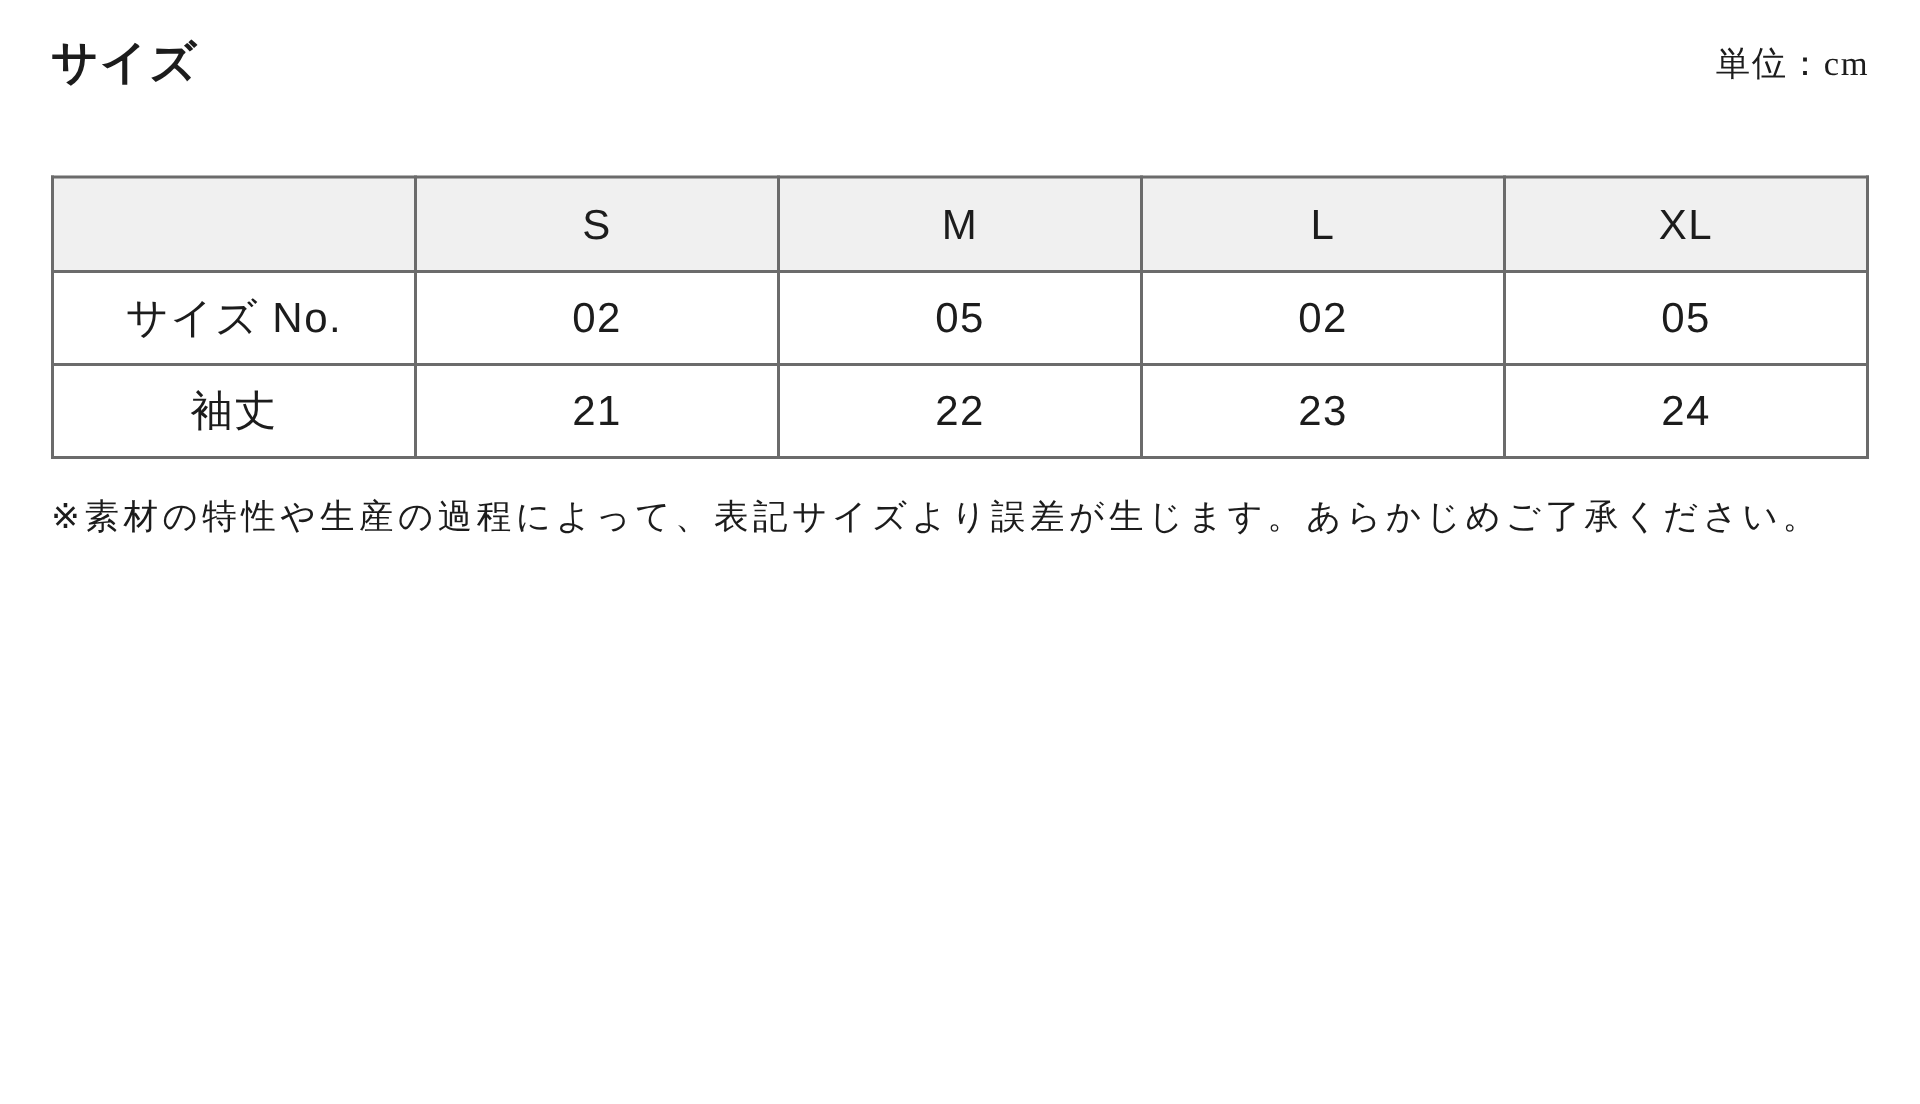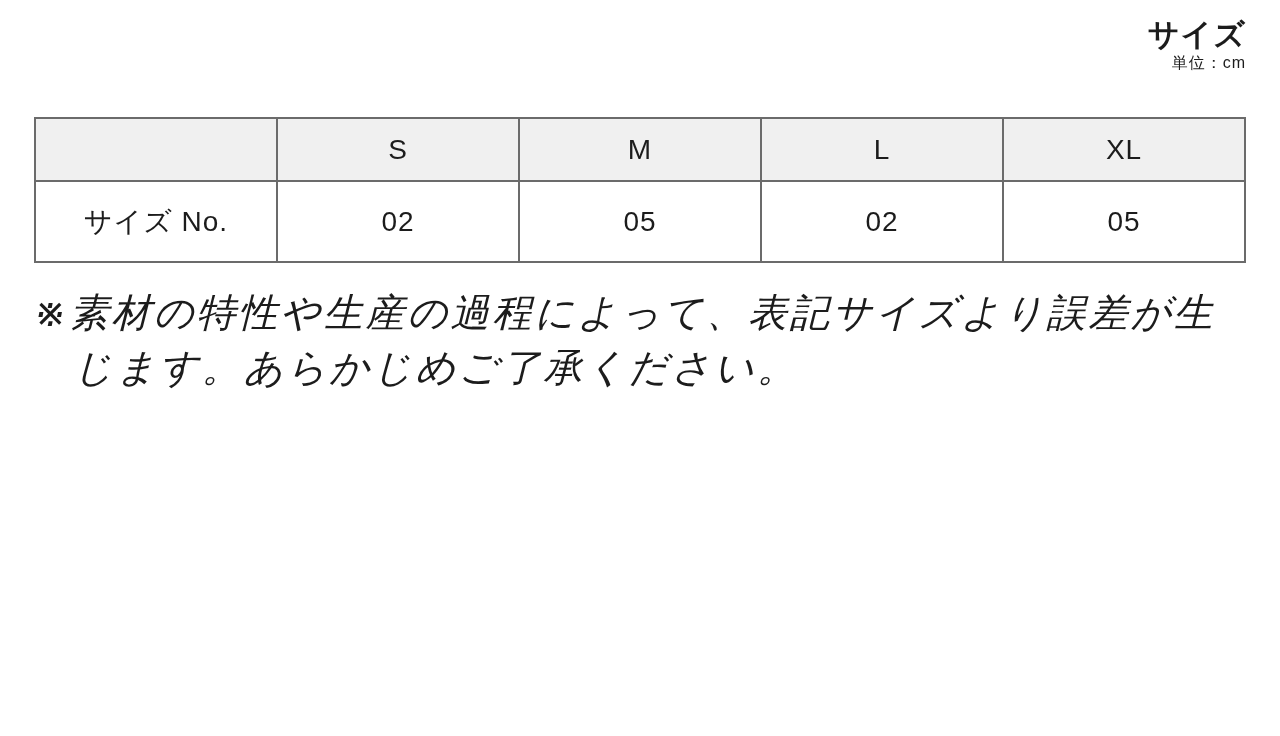--- a/index.html
+++ b/index.html
@@ -20,67 +20,66 @@
     overflow: hidden;
   }
   .page {
     padding: 16px 34px 0 34px;
   }
   .topbar {
     display: flex;
     justify-content: space-between;
     align-items: flex-end;
     height: 44px;
-    flex-direction: column;
   }
   .title {
     margin: 0;
     font-size: 31px;
     font-weight: bold;
     letter-spacing: 1px;
     line-height: 1.2;
   }
   .unit {
-    font-size: 16px;
+    font-size: 23px;
     line-height: 1.2;
     padding-bottom: 3px;
     letter-spacing: 1px;
+    font-family: Liberation Serif, serif;
   }
   table.size-table {
     border-collapse: collapse;
     table-layout: fixed;
     width: 1212px;
     margin-top: 57px;
   }
   .size-table th,
   .size-table td {
     border: 2px solid var(--border);
     text-align: center;
     vertical-align: middle;
     font-size: 28px;
     font-weight: normal;
     padding: 0;
-    height: 81px;
+    height: 62px;
     letter-spacing: 1px;
   }
   .size-table thead th {
     background: var(--header-bg);
     height: 63px;
   }
   .size-table tbody th {
     background: #ffffff;
   }
   .note {
     margin: 22px 0 0 0;
-    font-size: 39px;
+    font-size: 23px;
     line-height: 1.42;
     letter-spacing: 3px;
     padding-left: 1em;
     text-indent: -1em;
-    font-style: italic;
   }
 </style>
 </head>
 <body>
 
 <div class="page">
   <div class="topbar">
     <h1 class="title">サイズ</h1>
     <div class="unit">単位：cm</div>
   </div>
@@ -96,17 +95,24 @@
         </tr>
       </thead>
     <tbody>
         <tr>
           <th>サイズ No.</th>
           <td>02</td>
           <td>05</td>
           <td>02</td>
           <td>05</td>
         </tr>
+        <tr>
+          <th>袖丈</th>
+          <td>21</td>
+          <td>22</td>
+          <td>23</td>
+          <td>24</td>
+        </tr>
       </tbody>
   </table>
 
   <p class="note">※素材の特性や生産の過程によって、表記サイズより誤差が生じます。あらかじめご了承ください。</p>
 </div>
 
 </body></html>

